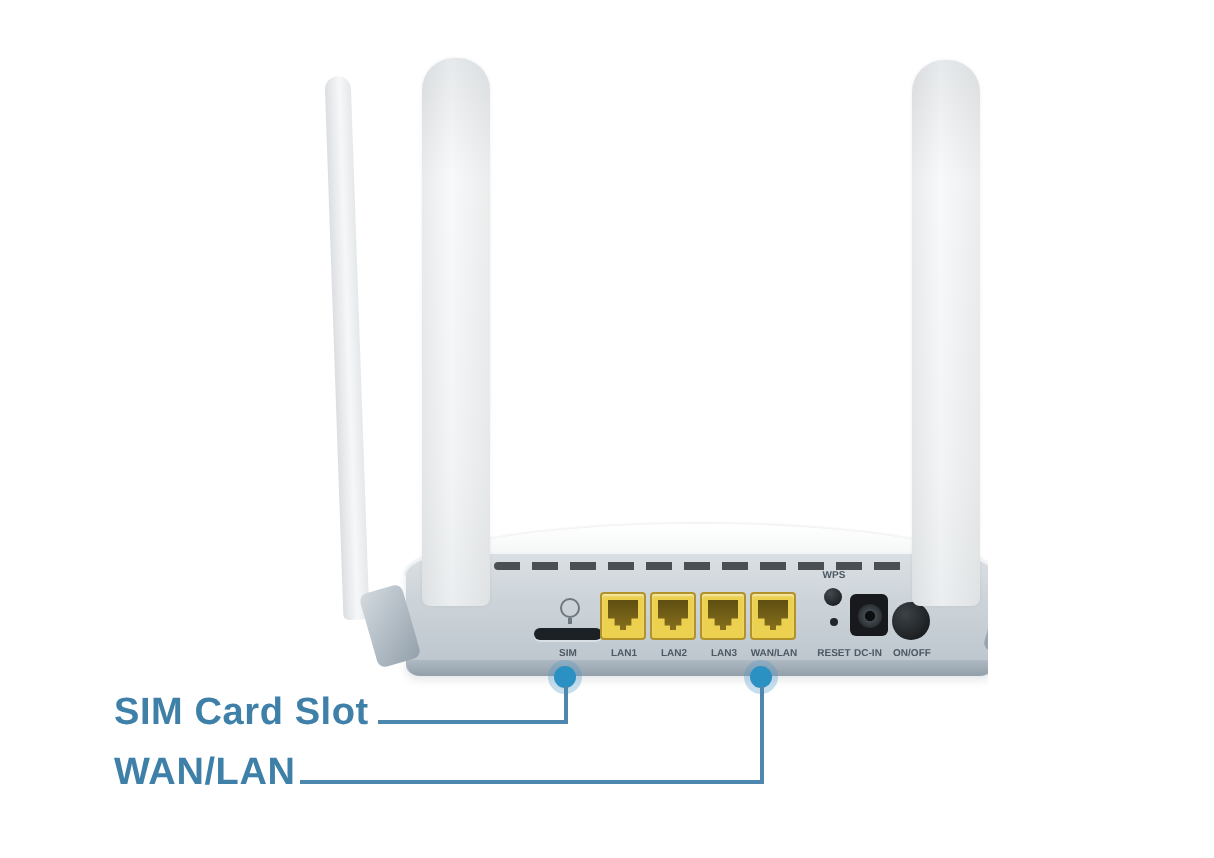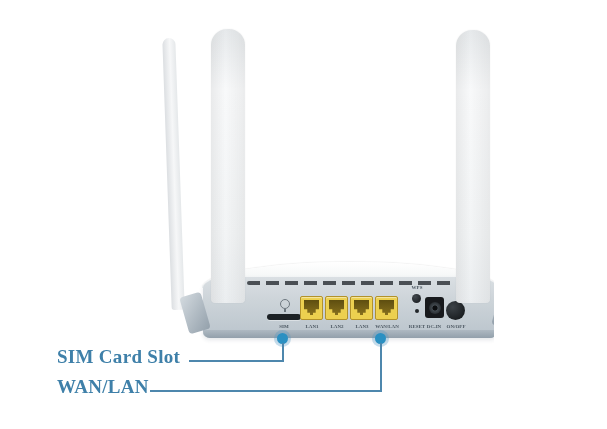--- a/index.html
+++ b/index.html
@@ -1,18 +1,18 @@
 <!DOCTYPE html>
 <html><head>
 <meta charset="utf-8">
 <style>
   html,body{margin:0;padding:0;background:#fff;}
   .stage{
     position:relative;width:494px;height:429px;background:#ffffff;
-    overflow:hidden;font-family:Liberation Serif, serif;
+    overflow:hidden;font-family:Liberation Sans, sans-serif;
   }
   
   .antenna{position:absolute;}
   .ant-thin{
     width:13px;border-radius:7px 7px 3px 3px;
     background:linear-gradient(90deg,#dcdfe2,#f6f7f8 55%,#e5e8ea);
   }
   .ant-wide{
     width:34px;border-radius:16px 16px 4px 4px;
     background:

